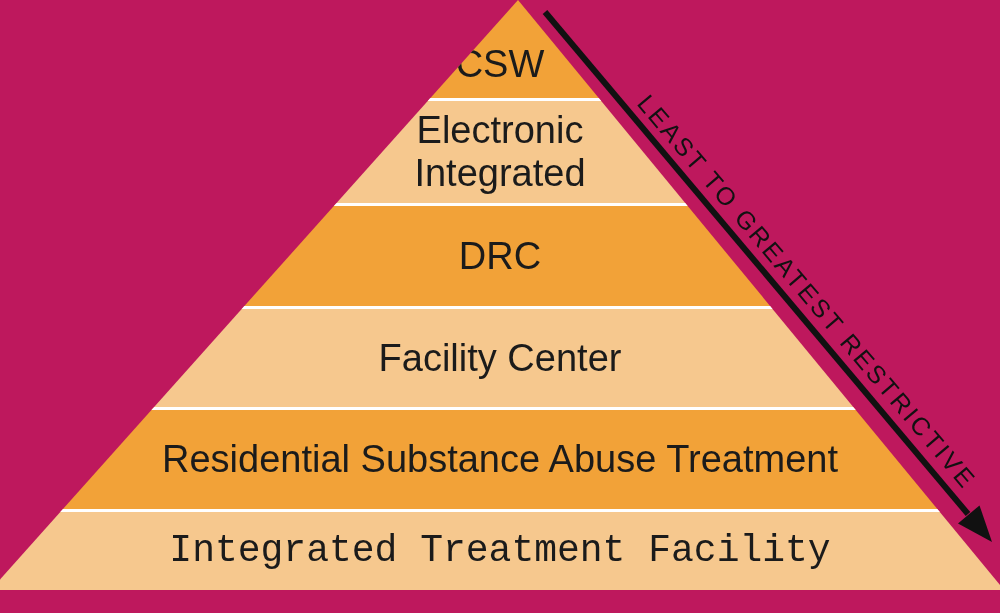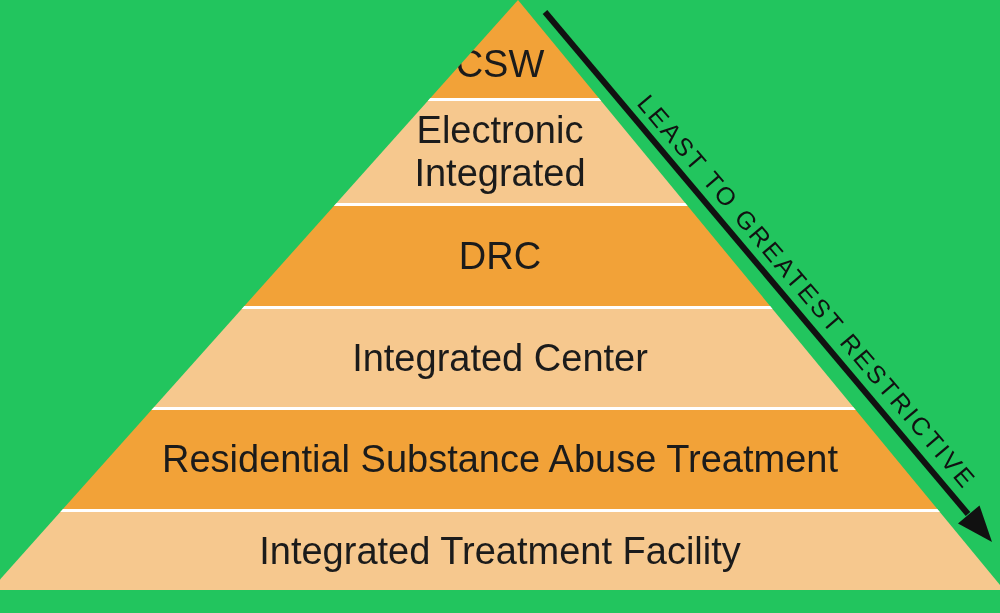--- a/index.html
+++ b/index.html
@@ -5,21 +5,21 @@
   html, body {
     margin: 0;
     padding: 0;
     background: #ffffff;
     font-family: "Liberation Sans", sans-serif;
   }
   .canvas {
     position: relative;
     width: 1000px;
     height: 613px;
-    background: #22c55e;
+    background: #be185d;
     overflow: hidden;
   }
   .pyramid {
     position: absolute;
     left: 0; top: 0;
     width: 1000px;
     height: 613px;
     clip-path: polygon(51.8% 0%, 102.3% 100%, -3% 100%);
   }
   .band {
@@ -34,21 +34,21 @@
     text-align: center;
   }
   .band.tone-dark  { background: #F2A238; }
   .band.tone-light { background: #F6C88E; }
   .band + .band { border-top: 3px solid #ffffff; }
   .band-1 { height: 98px;  align-items: flex-end; padding-bottom: 12px; }
   .band-2 { height: 105px; }
   .band-3 { height: 103px; }
   .band-4 { height: 101px; }
   .band-5 { height: 102px; }
-  .band-6 { height: 81px; }
+  .band-6 { height: 81px; font-family: Liberation Mono, monospace; }
   .band-2 .band-label { max-width: 320px; }
   .arrow-overlay {
     position: absolute;
     left: 0; top: 0;
     width: 1000px;
     height: 613px;
     pointer-events: none;
   }
   .arrow-text {
     font-family: "Liberation Sans", sans-serif;
@@ -65,21 +65,21 @@
     <div class="band band-1 tone-dark">
       <span class="band-label">CSW</span>
     </div>
     <div class="band band-2 tone-light">
       <span class="band-label">Electronic Integrated</span>
     </div>
     <div class="band band-3 tone-dark">
       <span class="band-label">DRC</span>
     </div>
     <div class="band band-4 tone-light">
-      <span class="band-label">Integrated Center</span>
+      <span class="band-label">Facility Center</span>
     </div>
     <div class="band band-5 tone-dark">
       <span class="band-label">Residential Substance Abuse Treatment</span>
     </div>
     <div class="band band-6 tone-light">
       <span class="band-label">Integrated Treatment Facility</span>
     </div>
   </div>
 
   <svg class="arrow-overlay" viewBox="0 0 1000 613" aria-hidden="true">

